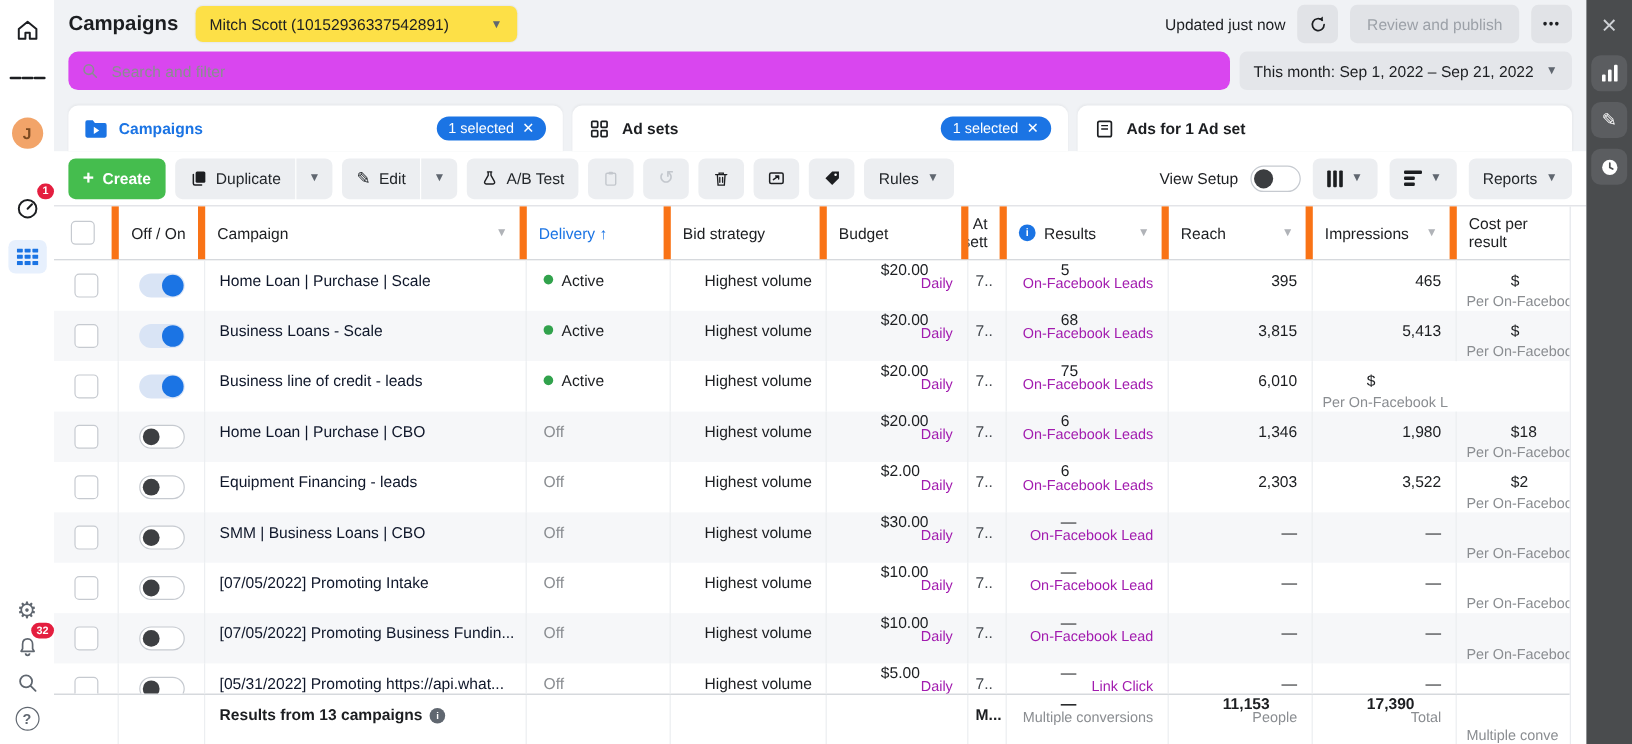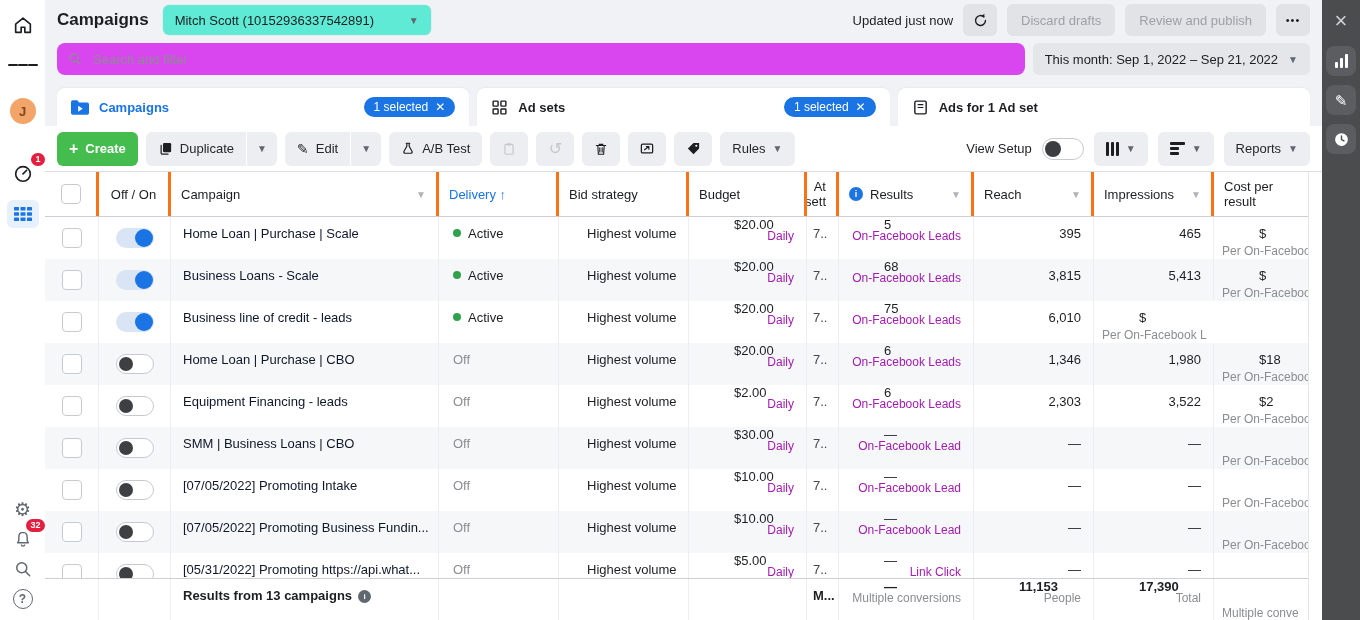--- a/index.html
+++ b/index.html
@@ -23,21 +23,21 @@
   .rightbar{position:absolute;right:0;top:0;width:38px;height:620px;background:#4a4c4e;display:flex;flex-direction:column;align-items:center;padding-top:10px;box-sizing:border-box;z-index:6;}
   .rb-close{color:#cfd2d6;font-size:22px;line-height:1;margin-bottom:14px;cursor:pointer;}
   .rb-btn{width:30px;height:30px;border-radius:8px;background:#5b5d60;display:flex;align-items:center;justify-content:center;margin-bottom:9px;cursor:pointer;}
   .chartbars{display:flex;align-items:flex-end;gap:2px;height:14px;}
   .chartbars i{display:block;width:3px;background:#fff;border-radius:1px;}
   .rb-pencil{color:#fff;font-size:15px;line-height:1;}
   
   .main{position:absolute;left:45px;top:0;width:1277px;height:620px;}
   .topbar{height:40px;display:flex;align-items:center;padding:0 12px;gap:10px;}
   .page-title{font-size:17px;font-weight:700;margin-right:4px;}
-  .acct{background:#5eead4;border-radius:6px;height:30px;width:268px;display:flex;align-items:center;justify-content:space-between;padding:0 12px;box-sizing:border-box;cursor:pointer;box-shadow:0 0 0 1px rgba(0,0,0,.03);}
+  .acct{background:#fde047;border-radius:6px;height:30px;width:268px;display:flex;align-items:center;justify-content:space-between;padding:0 12px;box-sizing:border-box;cursor:pointer;box-shadow:0 0 0 1px rgba(0,0,0,.03);}
   .caret{color:#606770;font-size:10px;}
   .spacer{flex:1}
   .updated{color:#1c1e21;}
   .tb-btn{height:32px;border-radius:6px;background:#e1e3e7;display:flex;align-items:center;justify-content:center;padding:0 14px;cursor:pointer;font-size:13px;}
   .tb-btn.disabled{color:#9ca1a8;cursor:default;}
   .tb-icon-btn{width:34px;padding:0;}
   .searchrow{height:38px;display:flex;align-items:center;gap:8px;padding:0 12px 4px 12px;}
   .searchbox{flex:1;background:#d946ef;border-radius:8px;height:32px;display:flex;align-items:center;padding:0 10px;gap:8px;}
   .searchbox input{border:0;outline:0;flex:1;font-size:13px;font-family:inherit;color:#1c1e21;background:transparent;}
   .searchbox input::placeholder{color:#8a8d91;}
@@ -63,21 +63,21 @@
   .switch{width:42px;height:22px;border-radius:11px;background:#fff;border:1px solid #c6cad0;position:relative;cursor:pointer;box-sizing:border-box;}
   .switch .knob{position:absolute;left:2px;top:2px;width:16px;height:16px;border-radius:50%;background:#3b3d40;}
   .colbars{display:flex;gap:2px;}
   .colbars i{display:block;width:3px;height:14px;background:#1c1e21;border-radius:1px;}
   .bdbars{display:flex;flex-direction:column;gap:2px;align-items:flex-start;}
   .bdbars i{display:block;height:3px;background:#1c1e21;border-radius:1px;}
   
   .g{display:grid;grid-template-columns:54px 72px 268px 120px 130px 118px 32px 135px 120px 120px 94px;}
   .tablewrap{border-right:1px solid #e4e6eb;width:1263px;}
   .thead{height:45px;border-bottom:1px solid #ccd0d5;box-sizing:border-box;}
-  .thead .cell{display:flex;align-items:center;padding:0 10px;border-right:3px solid #f97316;box-sizing:border-box;overflow:hidden;cursor:pointer;}
+  .thead .cell{display:flex;align-items:center;padding:0 10px;border-right:6px solid #f97316;box-sizing:border-box;overflow:hidden;cursor:pointer;}
   .thead .cell:last-child{border-right:0;}
   .sortcaret{margin-left:auto;color:#b0b3b8;font-size:10px;}
   .th-delivery{color:#1b74e4;font-weight:400;}
   .th-attr{font-size:13px;line-height:15px;text-align:right;justify-content:flex-end;padding:0 4px;}
   .info-i{width:14px;height:14px;border-radius:50%;background:#1b74e4;color:#fff;font-size:9px;font-weight:700;display:flex;align-items:center;justify-content:center;margin-right:7px;flex:none;font-style:normal;}
   .center{justify-content:center;}
   .rows{height:361px;overflow:hidden;}
   .trow{height:42px;background:#fff;}
   .trow.alt{background:#f6f7f9;}
   .trow .cell{border-right:1px solid #eceef1;box-sizing:border-box;overflow:hidden;position:relative;}
@@ -203,21 +203,20 @@
         <span class="caret">▼</span>
       </div>
       <div class="spacer"></div>
       <span class="updated">Updated just now</span>
       <div class="tb-btn tb-icon-btn">
         <svg width="17" height="17" viewBox="0 0 24 24">
             <path d="M19 12 a7 7 0 1 1 -2.2 -5.1" fill="none" stroke="#1c1e21" stroke-width="2" stroke-linecap="round"></path>
             <path d="M17.5 2.5 L17.3 7.3 L12.8 6" fill="#1c1e21"></path>
           </svg>
       </div>
-      <div class="tb-btn disabled">Discard drafts</div>
       <div class="tb-btn disabled">Review and publish</div>
       <div class="tb-btn tb-icon-btn">
           <span style="font-size:11px;letter-spacing:1px;">•••</span>
         </div>
     </div>
 
     <div class="searchrow">
       <div class="searchbox">
         <svg width="16" height="16" viewBox="0 0 24 24">
             <circle cx="10.5" cy="10.5" r="6" fill="none" stroke="#8a8d91" stroke-width="2"></circle>

